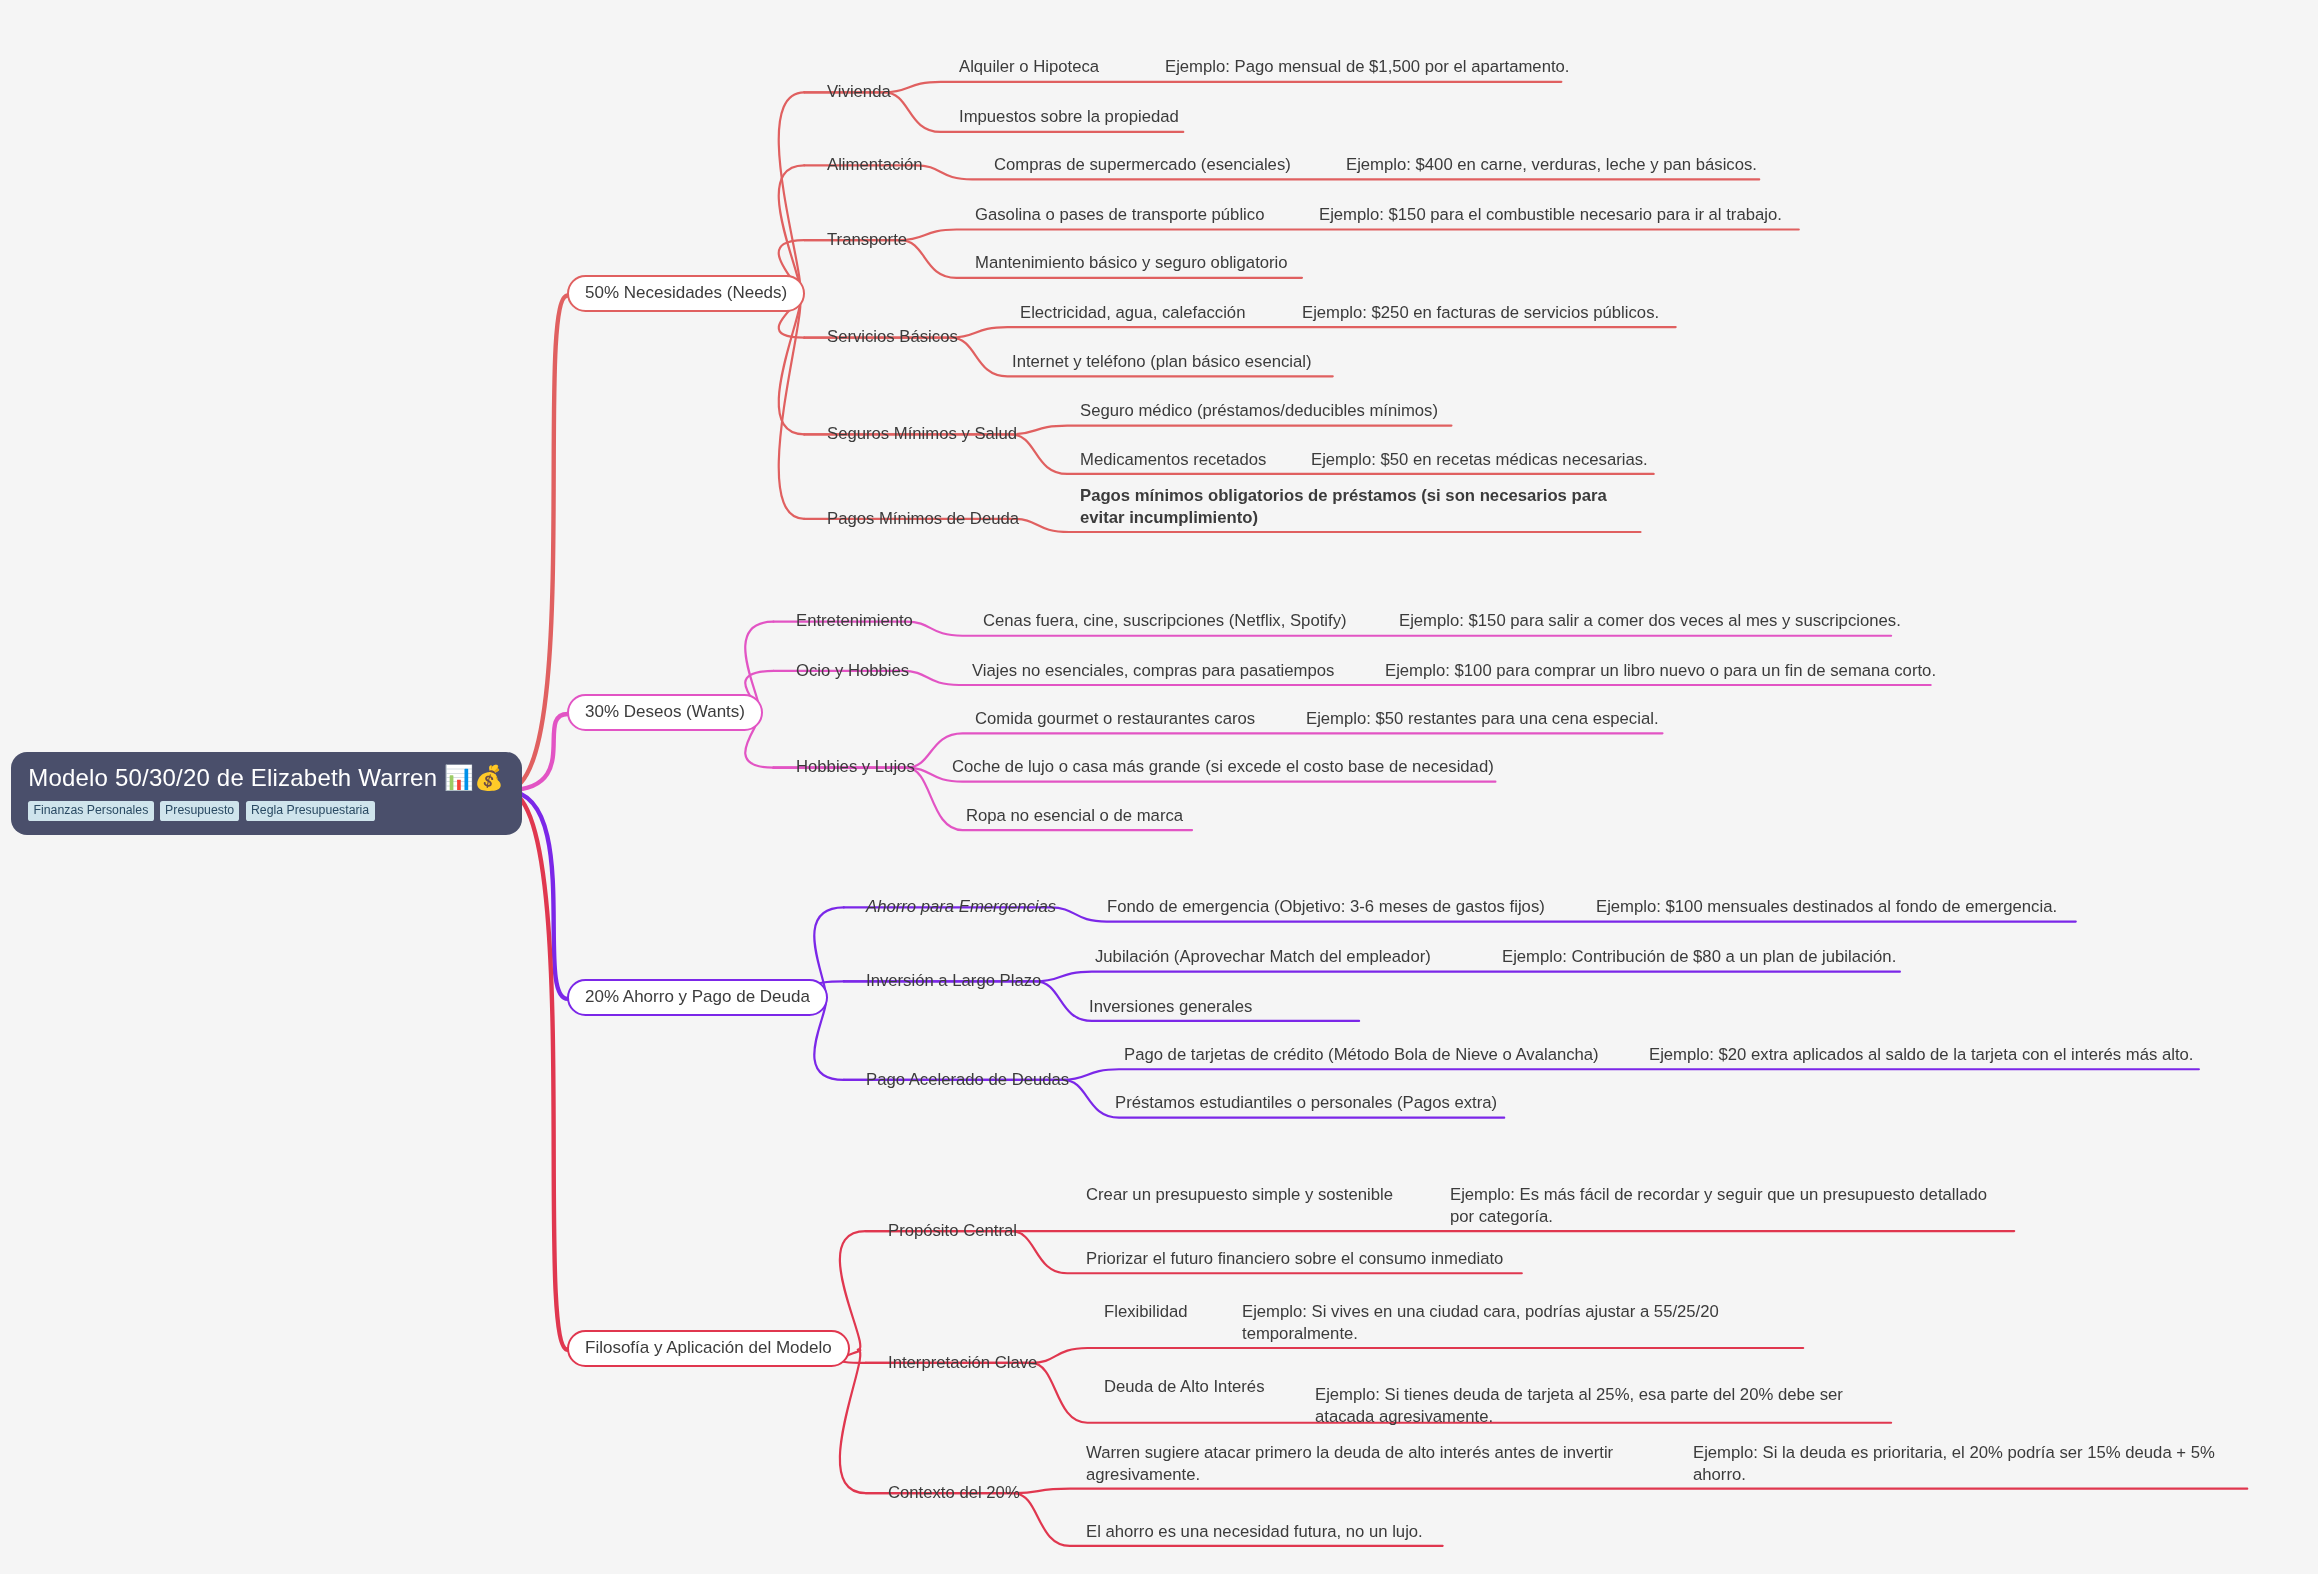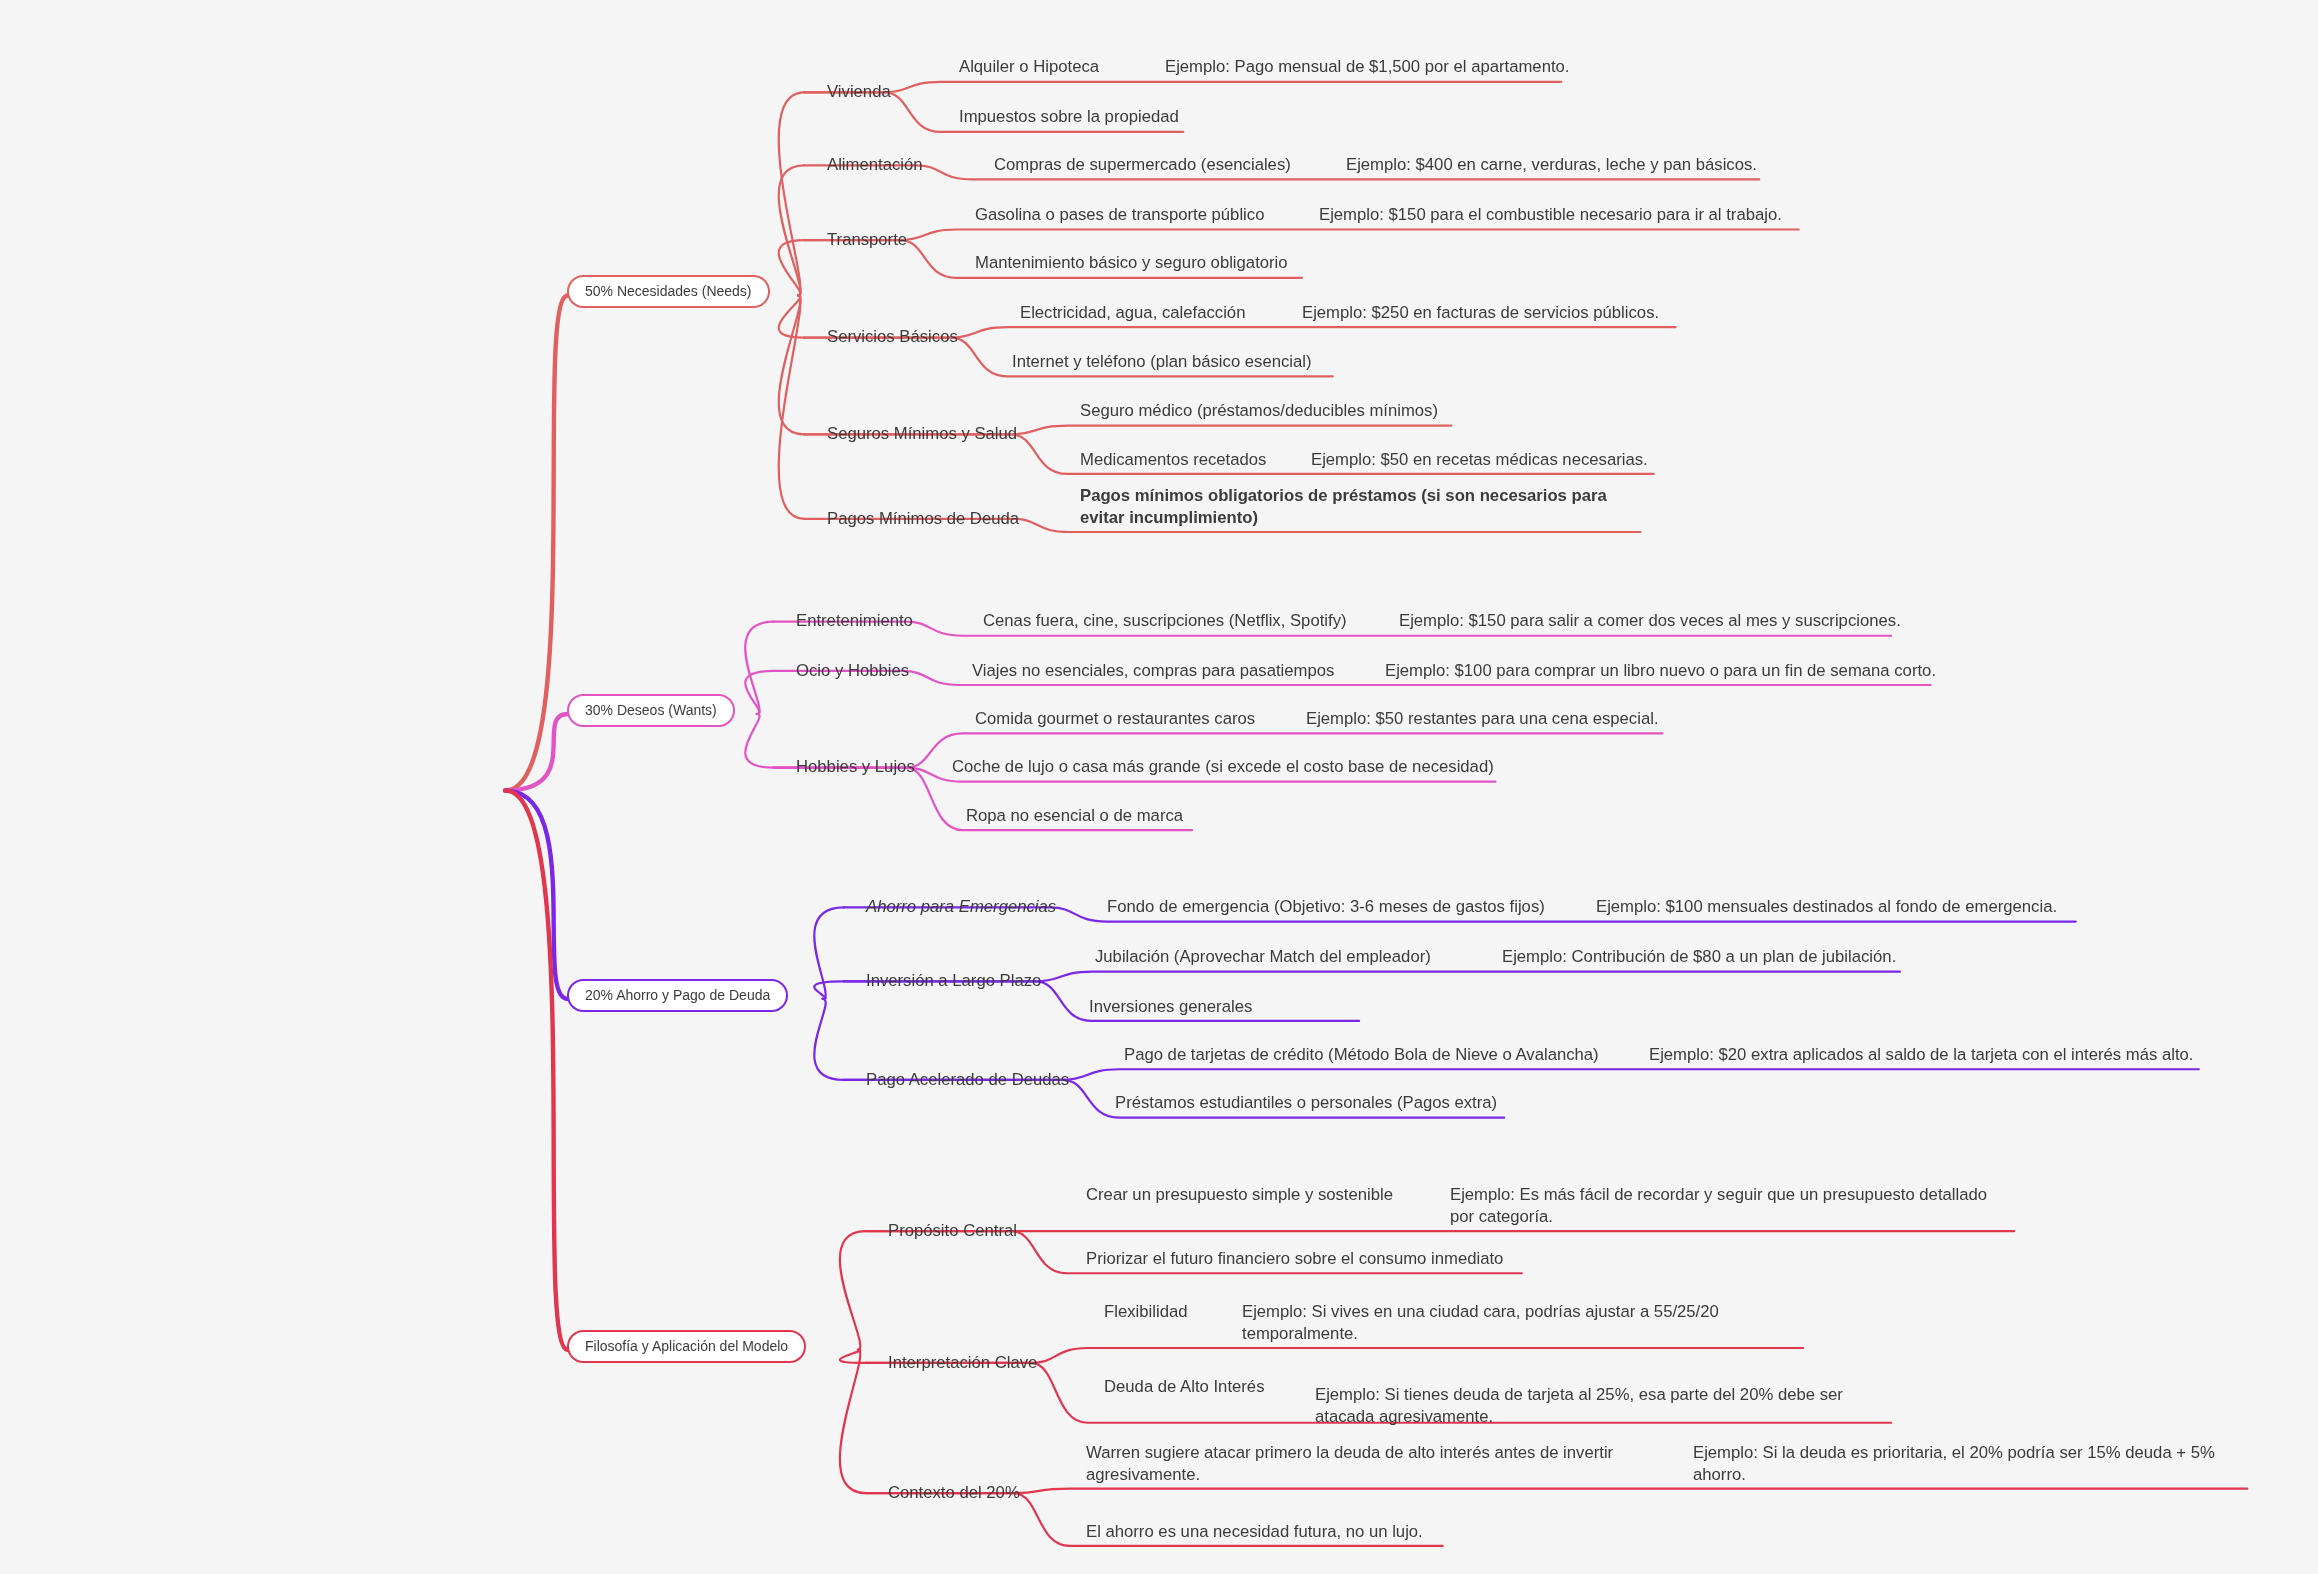--- a/index.html
+++ b/index.html
@@ -58,21 +58,21 @@
     line-height: 1.25;
   }
   
   .branch-node {
     position: absolute;
     background: #ffffff;
     border-radius: 879px;
     border: 2.6px solid #e06060;
     padding: 6.2px 16px;
     box-sizing: border-box;
-    font-size: 14px;
+    font-size: 17px;
     color: #3c3c3c;
     white-space: nowrap;
     line-height: 1.2;
     display: flex;
     align-items: center;
     justify-content: center;
   }
   
   .label {
     position: absolute;
@@ -130,20 +130,28 @@
       <path d="M 984 1400 L 1149 1400 C 1179 1400 1175 1400 1213 1400 L 2290 1400" stroke="#e0374f" stroke-width="2.5" fill="none" stroke-linecap="round"></path>
       <path d="M 984 1400 L 1149 1400 C 1179 1400 1175 1448 1213 1448 L 1730 1448" stroke="#e0374f" stroke-width="2.5" fill="none" stroke-linecap="round"></path>
       <path d="M 975 1535 C 993 1535 914 1550 984 1550" stroke="#e0374f" stroke-width="2.5" fill="none" stroke-linecap="round"></path>
       <path d="M 984 1550 L 1172 1550 C 1202 1550 1198 1533 1236 1533 L 2050 1533" stroke="#e0374f" stroke-width="2.5" fill="none" stroke-linecap="round"></path>
       <path d="M 984 1550 L 1172 1550 C 1202 1550 1198 1618 1236 1618 L 2150 1618" stroke="#e0374f" stroke-width="2.5" fill="none" stroke-linecap="round"></path>
       <path d="M 975 1535 C 993 1535 914 1698 984 1698" stroke="#e0374f" stroke-width="2.5" fill="none" stroke-linecap="round"></path>
       <path d="M 984 1698 L 1152 1698 C 1182 1698 1178 1693 1216 1693 L 2555 1693" stroke="#e0374f" stroke-width="2.5" fill="none" stroke-linecap="round"></path>
       <path d="M 984 1698 L 1152 1698 C 1182 1698 1178 1758 1216 1758 L 1640 1758" stroke="#e0374f" stroke-width="2.5" fill="none" stroke-linecap="round"></path>
     </svg>
 
+  <div class="root-node" id="root-node" style="left: 10.6px; top: 752px; min-width: 494px;">
+    <div class="root-title">Modelo 50/30/20 de Elizabeth Warren 📊💰</div>
+    <div class="root-tags" id="root-tags">
+        <div class="root-tag">Finanzas Personales</div>
+        <div class="root-tag">Presupuesto</div>
+        <div class="root-tag">Regla Presupuestaria</div>
+      </div>
+  </div>
 
   <div id="nodes-layer">
       <div class="branch-node" style="left: 567px; top: 275px; border-color: rgb(224, 96, 96);">50% Necesidades (Needs)</div>
       <div class="label" style="left: 827px; top: 81px;">Vivienda</div>
       <div class="label" style="left: 959px; top: 56px;">Alquiler o Hipoteca</div>
       <div class="label" style="left: 1165px; top: 56px;">Ejemplo: Pago mensual de $1,500 por el apartamento.</div>
       <div class="label" style="left: 959px; top: 106px;">Impuestos sobre la propiedad</div>
       <div class="label" style="left: 827px; top: 154px;">Alimentación</div>
       <div class="label" style="left: 994px; top: 154px;">Compras de supermercado (esenciales)</div>
       <div class="label" style="left: 1346px; top: 154px;">Ejemplo: $400 en carne, verduras, leche y pan básicos.</div>

